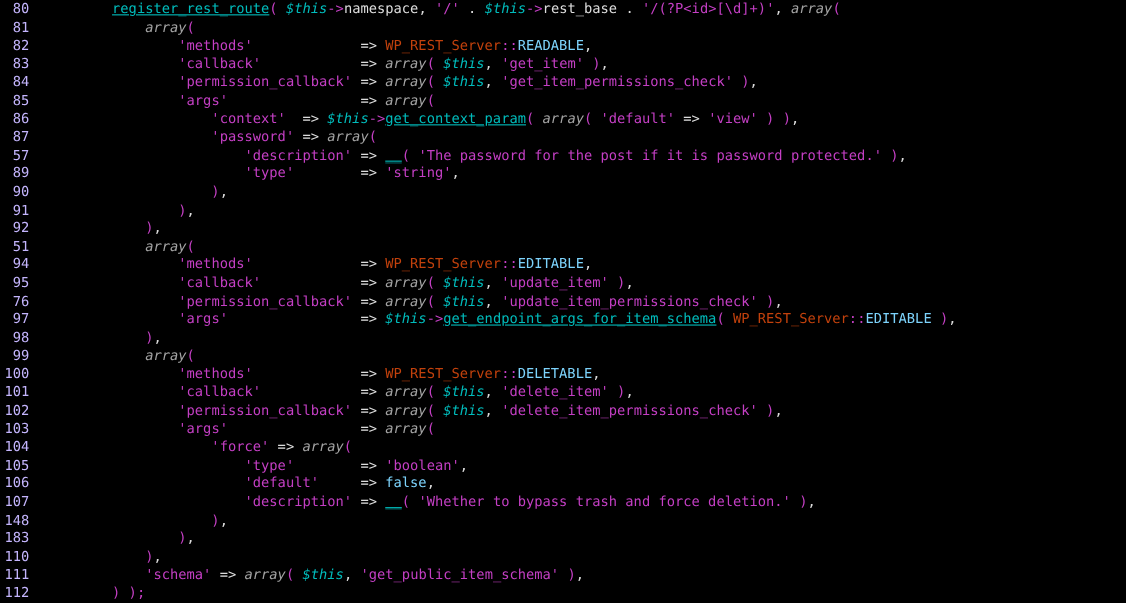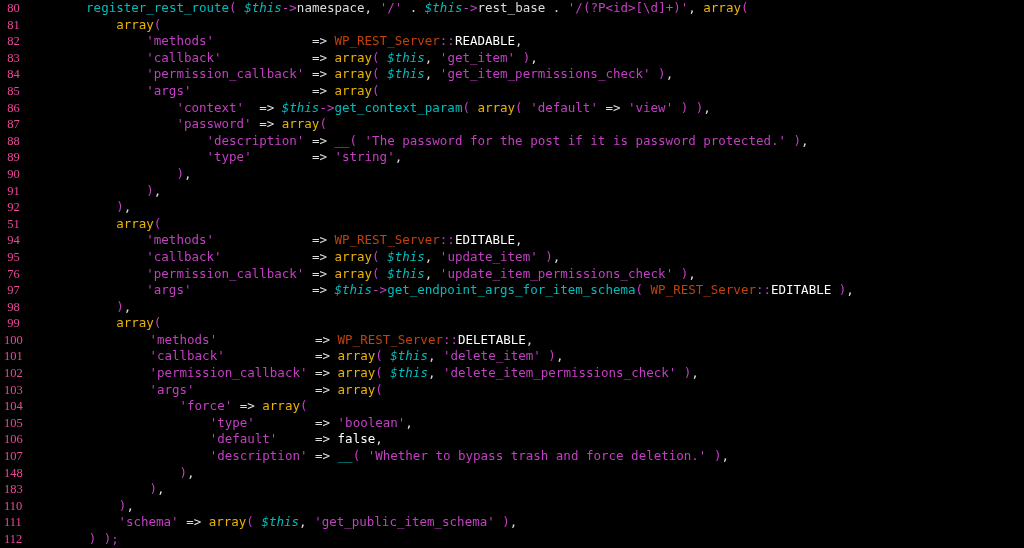--- a/index.html
+++ b/index.html
@@ -12,42 +12,42 @@
   }
   pre.code {
     margin: 0;
     padding: 0 0 0 4px;
     font-family: "DejaVu Sans Mono", "Menlo", "Consolas", monospace;
     font-size: 12.5px;
     line-height: 16.6px;
     white-space: pre;
     color: #ddd;
   }
-  .ln { color: #ec4899; font-family: Liberation Serif, serif; } 
-  .fn { color: #00bcbc; } 
+  .ln { color: #c4b5fd; } 
+  .fn { color: #00bcbc; text-decoration: underline; } 
   .pn { color: #c43fc4; } 
-  .kw { color: #eab308; } 
+  .kw { color: #a3a3a3; font-style: italic; } 
   .vr { color: #00bcbc; font-style: italic; } 
   .mb { color: #ddd;    } 
   .st { color: #c43fc4; } 
   .ns { color: #c2410c; } 
-  .cn { color: #ffffff; } 
+  .cn { color: #7dd3fc; } 
 </style>
 </head>
 <body>
 
 <pre class="code"><span><span class="ln"> 80  </span><span>        </span><span class="fn">register_rest_route</span><span class="pn">( </span><span class="vr">$this</span><span class="pn">-&gt;</span><span class="mb">namespace</span><span class="mb">, </span><span class="st">'/'</span><span class="mb"> . </span><span class="vr">$this</span><span class="pn">-&gt;</span><span class="mb">rest_base</span><span class="mb"> . </span><span class="st">'/(?P&lt;id&gt;[\d]+)'</span><span class="mb">, </span><span class="kw">array</span><span class="pn">(</span></span>
 <span><span class="ln"> 81  </span><span>            </span><span class="kw">array</span><span class="pn">(</span></span>
 <span><span class="ln"> 82  </span><span>                </span><span class="st">'methods'</span><span>             </span><span class="mb">=&gt; </span><span class="ns">WP_REST_Server</span><span class="pn">::</span><span class="cn">READABLE</span><span class="mb">,</span></span>
 <span><span class="ln"> 83  </span><span>                </span><span class="st">'callback'</span><span>            </span><span class="mb">=&gt; </span><span class="kw">array</span><span class="pn">( </span><span class="vr">$this</span><span class="mb">, </span><span class="st">'get_item'</span><span class="pn"> )</span><span class="mb">,</span></span>
 <span><span class="ln"> 84  </span><span>                </span><span class="st">'permission_callback'</span><span> </span><span class="mb">=&gt; </span><span class="kw">array</span><span class="pn">( </span><span class="vr">$this</span><span class="mb">, </span><span class="st">'get_item_permissions_check'</span><span class="pn"> )</span><span class="mb">,</span></span>
 <span><span class="ln"> 85  </span><span>                </span><span class="st">'args'</span><span>                </span><span class="mb">=&gt; </span><span class="kw">array</span><span class="pn">(</span></span>
 <span><span class="ln"> 86  </span><span>                    </span><span class="st">'context'</span><span>  </span><span class="mb">=&gt; </span><span class="vr">$this</span><span class="pn">-&gt;</span><span class="fn">get_context_param</span><span class="pn">( </span><span class="kw">array</span><span class="pn">( </span><span class="st">'default'</span><span> </span><span class="mb">=&gt; </span><span class="st">'view'</span><span class="pn"> )</span><span class="pn"> )</span><span class="mb">,</span></span>
 <span><span class="ln"> 87  </span><span>                    </span><span class="st">'password'</span><span> </span><span class="mb">=&gt; </span><span class="kw">array</span><span class="pn">(</span></span>
-<span><span class="ln"> 88  </span><span>                        </span><span class="st">'description'</span><span> </span><span class="mb">=&gt; </span><span class="fn">__</span><span class="pn">( </span><span class="st">'The password for the post if it is password protected.'</span><span class="pn"> )</span><span class="mb">,</span></span>
+<span><span class="ln"> 57  </span><span>                        </span><span class="st">'description'</span><span> </span><span class="mb">=&gt; </span><span class="fn">__</span><span class="pn">( </span><span class="st">'The password for the post if it is password protected.'</span><span class="pn"> )</span><span class="mb">,</span></span>
 <span><span class="ln"> 89  </span><span>                        </span><span class="st">'type'</span><span>        </span><span class="mb">=&gt; </span><span class="st">'string'</span><span class="mb">,</span></span>
 <span><span class="ln"> 90  </span><span>                    </span><span class="pn">)</span><span class="mb">,</span></span>
 <span><span class="ln"> 91  </span><span>                </span><span class="pn">)</span><span class="mb">,</span></span>
 <span><span class="ln"> 92  </span><span>            </span><span class="pn">)</span><span class="mb">,</span></span>
 <span><span class="ln"> 51  </span><span>            </span><span class="kw">array</span><span class="pn">(</span></span>
 <span><span class="ln"> 94  </span><span>                </span><span class="st">'methods'</span><span>             </span><span class="mb">=&gt; </span><span class="ns">WP_REST_Server</span><span class="pn">::</span><span class="cn">EDITABLE</span><span class="mb">,</span></span>
 <span><span class="ln"> 95  </span><span>                </span><span class="st">'callback'</span><span>            </span><span class="mb">=&gt; </span><span class="kw">array</span><span class="pn">( </span><span class="vr">$this</span><span class="mb">, </span><span class="st">'update_item'</span><span class="pn"> )</span><span class="mb">,</span></span>
 <span><span class="ln"> 76  </span><span>                </span><span class="st">'permission_callback'</span><span> </span><span class="mb">=&gt; </span><span class="kw">array</span><span class="pn">( </span><span class="vr">$this</span><span class="mb">, </span><span class="st">'update_item_permissions_check'</span><span class="pn"> )</span><span class="mb">,</span></span>
 <span><span class="ln"> 97  </span><span>                </span><span class="st">'args'</span><span>                </span><span class="mb">=&gt; </span><span class="vr">$this</span><span class="pn">-&gt;</span><span class="fn">get_endpoint_args_for_item_schema</span><span class="pn">( </span><span class="ns">WP_REST_Server</span><span class="pn">::</span><span class="cn">EDITABLE</span><span class="pn"> )</span><span class="mb">,</span></span>
 <span><span class="ln"> 98  </span><span>            </span><span class="pn">)</span><span class="mb">,</span></span>

